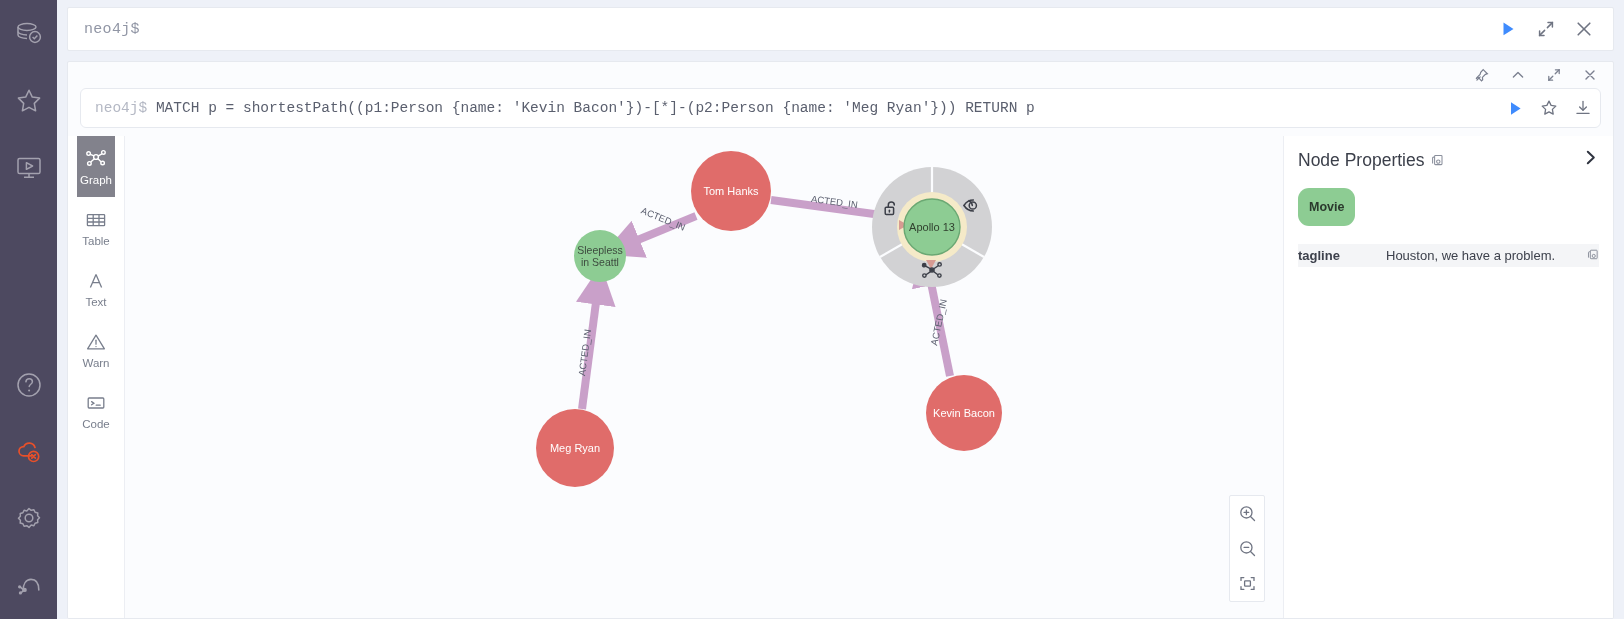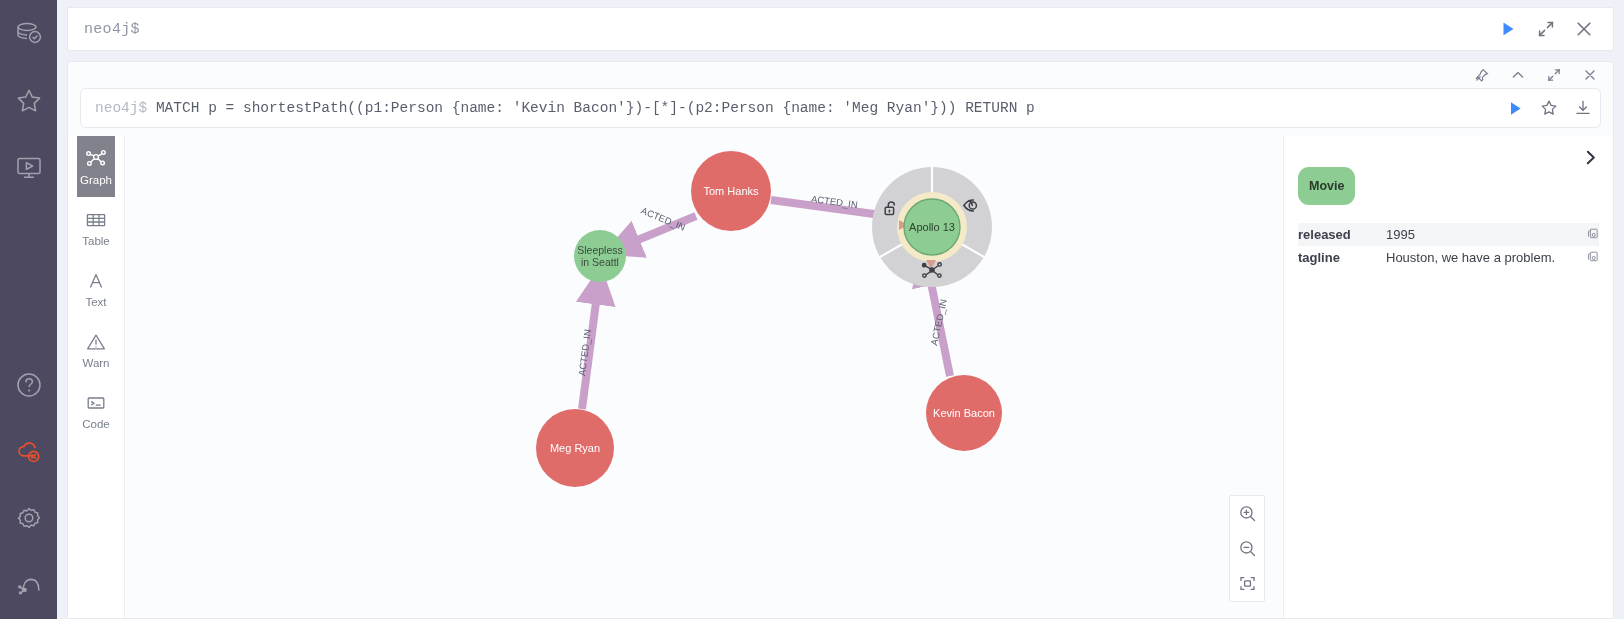--- a/index.html
+++ b/index.html
@@ -498,42 +498,41 @@
             <div class="zoom-btn">
               <svg width="17" height="17" viewBox="0 0 17 17" fill="none" stroke="#6f7482" stroke-width="1.3" stroke-linecap="round">
                 <path d="M2 5.4V2.6h2.8M12.2 2.6H15v2.8M15 11.6v2.8h-2.8M4.8 14.4H2v-2.8"></path>
                 <rect x="5.6" y="5.8" width="5.8" height="5.4" rx=".6"></rect>
               </svg>
             </div>
           </div>
         </div>
 
         <div class="props">
+          <div class="props-head">
+            <span class="props-title">Node Properties</span>
+            <span>
+              <svg width="13" height="13" viewBox="0 0 13 13" fill="none" stroke="#8a8f9c" stroke-width="1.05">
+                <rect x="3.6" y="2.4" width="7.4" height="9.2" rx=".8"></rect>
+                <path d="M3.6 4.1H2.4a.8.8 0 0 0-.8.8v5.5"></path>
+                <circle cx="7.3" cy="8.6" r="1.7"></circle>
+              </svg>
+            </span>
+          </div>
 
           <span class="props-chevron">
             <svg width="17" height="17" viewBox="0 0 17 17" fill="none" stroke="#2f3440" stroke-width="2" stroke-linecap="round" stroke-linejoin="round">
               <path d="M5.8 2.8l6 5.7-6 5.7"></path>
             </svg>
           </span>
 
           <span class="label-chip">Movie</span>
 
           <table class="prop-table">
             <tbody>
-              <tr>
-                <td class="k">released</td>
-                <td class="v">1995</td>
-                <td class="c">
-                  <svg width="12" height="12" viewBox="0 0 13 13" fill="none" stroke="#8a8f9c" stroke-width="1.05">
-                    <rect x="3.6" y="2.4" width="7.4" height="9.2" rx=".8"></rect>
-                    <path d="M3.6 4.1H2.4a.8.8 0 0 0-.8.8v5.5"></path>
-                    <circle cx="7.3" cy="8.6" r="1.7"></circle>
-                  </svg>
-                </td>
-              </tr>
               <tr>
                 <td class="k">tagline</td>
                 <td class="v">Houston, we have a problem.</td>
                 <td class="c">
                   <svg width="12" height="12" viewBox="0 0 13 13" fill="none" stroke="#8a8f9c" stroke-width="1.05">
                     <rect x="3.6" y="2.4" width="7.4" height="9.2" rx=".8"></rect>
                     <path d="M3.6 4.1H2.4a.8.8 0 0 0-.8.8v5.5"></path>
                     <circle cx="7.3" cy="8.6" r="1.7"></circle>
                   </svg>
                 </td>

